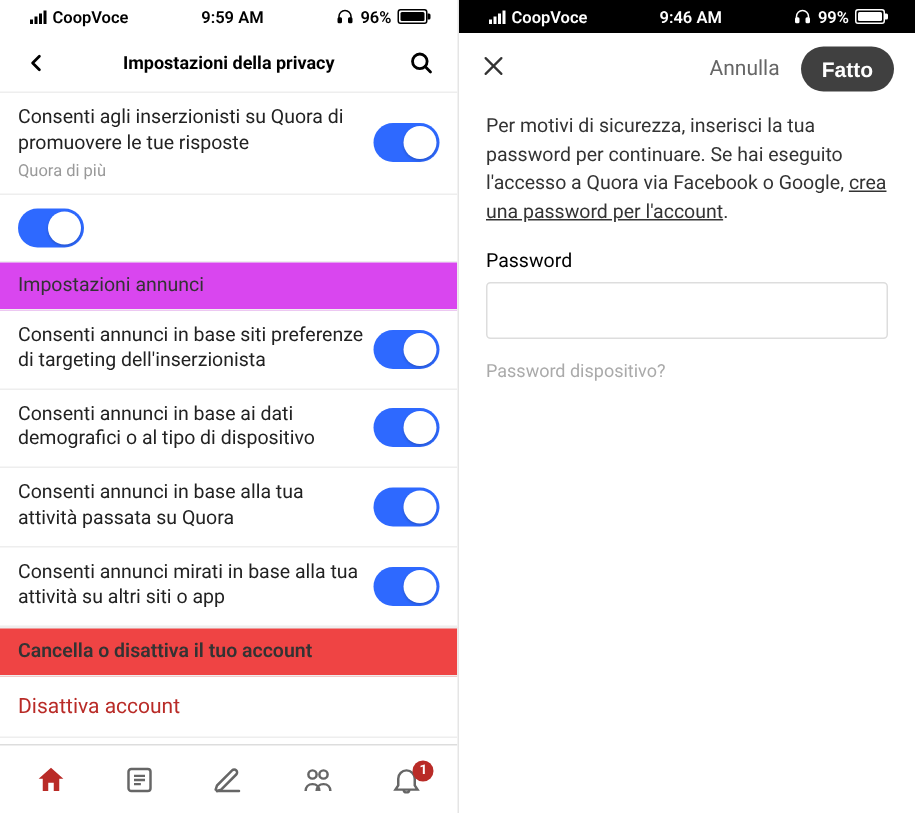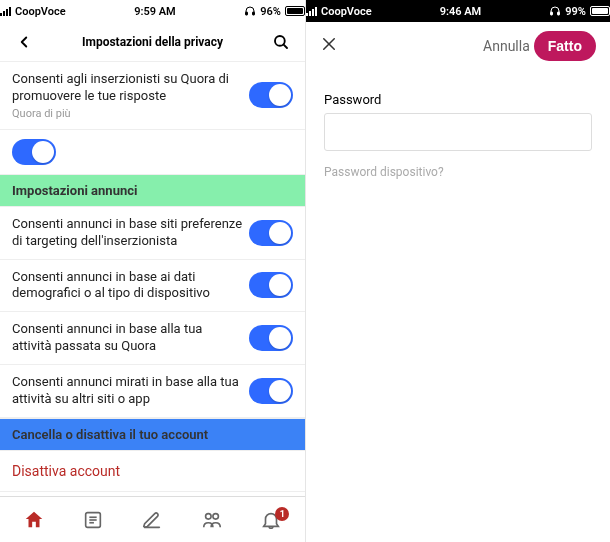--- a/index.html
+++ b/index.html
@@ -20,21 +20,21 @@
     background: #fff;
   }
   .phone + .phone { border-left: 1px solid #e5e5e5; }
 
   
   .status-bar {
     height: 22px;
     display: flex;
     align-items: center;
     justify-content: space-between;
-    padding: 0 0;
+    padding: 0 20px;
     font-size: 11px;
     font-weight: 600;
   }
   .status-bar.dark { background: #000; color: #fff; }
   .status-left, .status-right { display: flex; align-items: center; gap: 4px; }
   .sig-bars { display: flex; align-items: flex-end; gap: 1px; height: 10px; }
   .sig-bars span { width: 2px; background: #000; display: block; }
   .dark .sig-bars span { background: #fff; }
   .sig-bars span:nth-child(1){height:3px}.sig-bars span:nth-child(2){height:5px}
   .sig-bars span:nth-child(3){height:7px}.sig-bars span:nth-child(4){height:9px}
@@ -64,24 +64,24 @@
 
   
   .settings-list { flex: 1; overflow-y: hidden; }
   .row {
     display: flex; align-items: center; justify-content: space-between;
     padding: 9px 12px; border-bottom: 1px solid #eee; gap: 5px;
   }
   .row-text { font-size: 13px; color: #222; line-height: 1.3; }
   .row-sub { font-size: 11px; color: #999; margin-top: 2px; }
   .section-header {
-    background: #86efac; font-size: 13px; font-weight: 700; color: #333;
+    background: #d946ef; font-size: 13px; font-weight: 400; color: #333;
     padding: 8px 12px; border-bottom: 1px solid #eee;
   }
-  .section-header.bold { font-weight: 600; background:#3b82f6; border-top:1px solid #eee;}
+  .section-header.bold { font-weight: 600; background:#ef4444; border-top:1px solid #eee;}
   .danger { color: #b92b27; font-size: 14px; padding: 12px; border-bottom:1px solid #eee;}
   .toggle {
     width: 44px; height: 26px; background: #2e69ff; border-radius: 13px;
     position: relative; flex-shrink: 0;
   }
   .toggle::after {
     content:""; position:absolute; right:2px; top:2px; width:22px; height:22px;
     background:#fff; border-radius:50%; box-shadow:0 1px 2px rgba(0,0,0,0.2);
   }
 
@@ -97,24 +97,24 @@
     font-size:9px; font-weight:700; width:14px; height:14px; border-radius:50%;
     display:flex; align-items:center; justify-content:center;
   }
 
   
   .modal-header {
     height: 48px; display:flex; align-items:center; justify-content:space-between;
     padding: 0 14px;
   }
   .modal-close svg { width:18px; height:18px; }
-  .modal-actions { display:flex; align-items:center; gap:4px; }
+  .modal-actions { display:flex; align-items:center; gap:14px; }
   .modal-cancel { font-size:14px; color:#666; }
   .modal-done {
-    background:#be185d; color:#fff; font-size:14px; font-weight:600;
+    background:#404040; color:#fff; font-size:14px; font-weight:600;
     padding:7px 14px; border-radius:18px; border:none;
   }
   .modal-body { padding: 6px 18px; }
   .modal-title { font-size:18px; font-weight:700; margin-bottom:14px; }
   .modal-desc { font-size:13px; color:#333; line-height:1.45; margin-bottom:4px;}
   .modal-link { text-decoration: underline; color:#333; }
   .field-label { font-size:13px; font-weight:400; margin-top:16px; margin-bottom:6px;}
   .password-input {
     width:100%; height:38px; border:1px solid #ddd; border-radius:3px;
     padding:0 10px; font-size:14px;
@@ -274,17 +274,21 @@
           <line x1="19" y1="5" x2="5" y2="19"></line>
         </svg>
     </span>
     <div class="modal-actions">
       <span class="modal-cancel">Annulla</span>
       <button class="modal-done">Fatto</button>
     </div>
   </div>
 
   <div class="modal-body">
+    <div class="modal-desc">
+      <span>Per motivi di sicurezza, inserisci la tua password per continuare. Se hai eseguito l'accesso a Quora via Facebook o Google,</span>
+      <span class="modal-link">crea una password per l'account</span><span>.</span>
+    </div>
     <div class="field-label">Password</div>
     <input type="password" class="password-input" style="">
     <div class="forgot">Password dispositivo?</div>
   </div>
 </div>
 
 </body></html>

